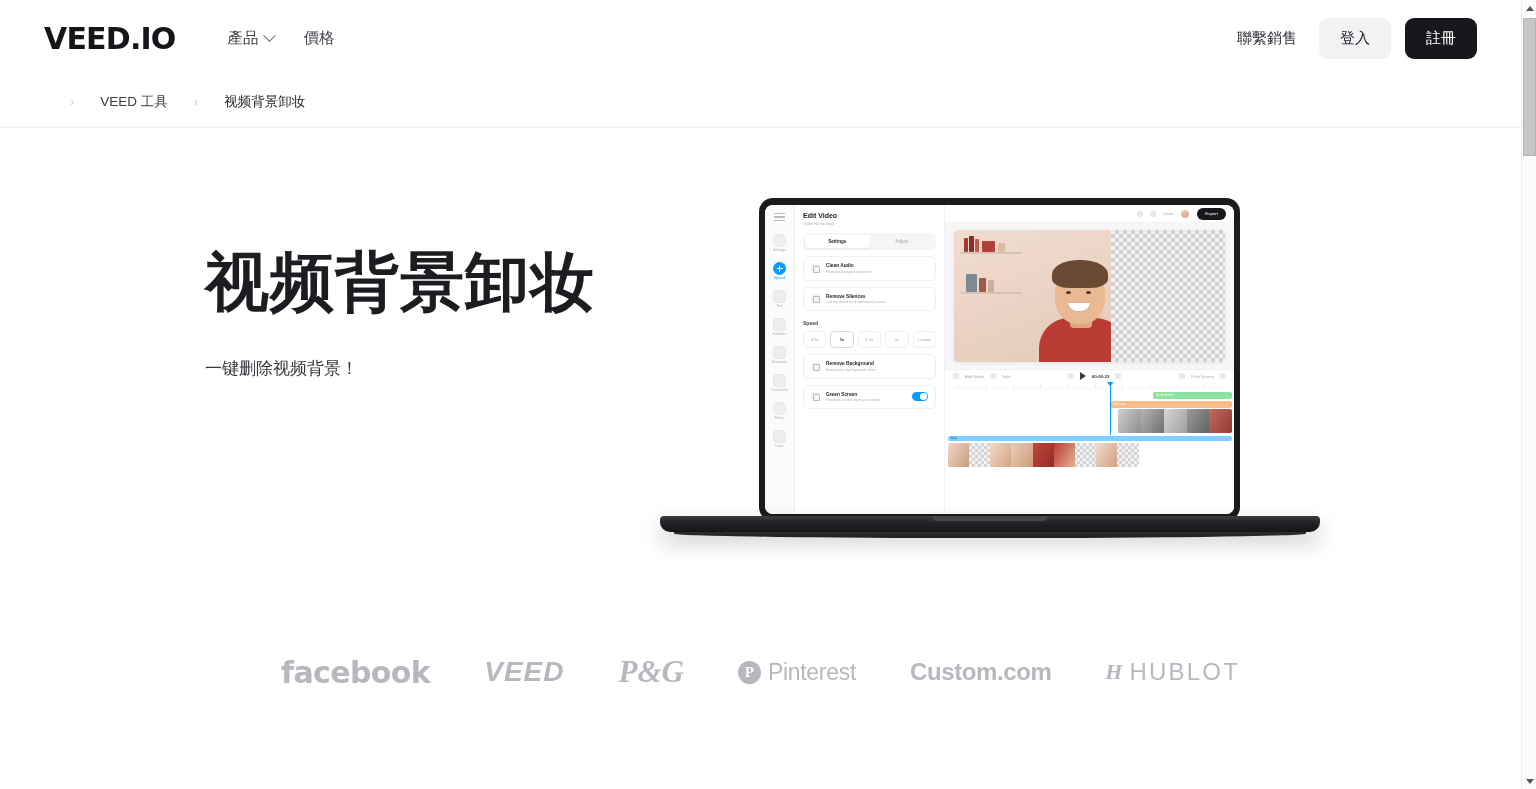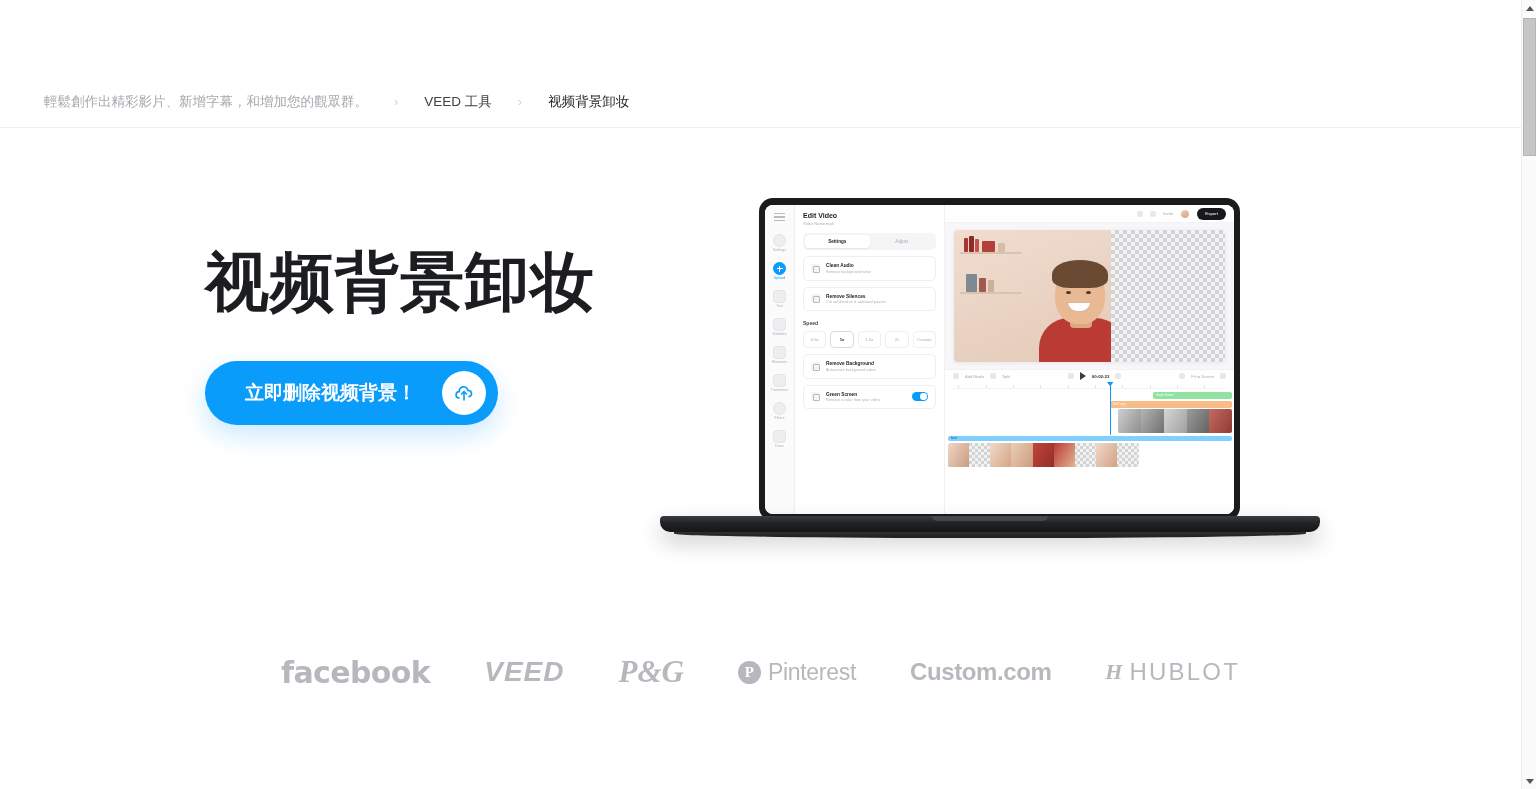--- a/index.html
+++ b/index.html
@@ -424,41 +424,50 @@
     width: 13px; height: 138px;
     background: #c6c6c6; border: 1px solid #b4b4b4;
     cursor: pointer;
   }
 </style>
 </head>
 <body>
 
 <div class="page">
 
+  <div class="header">
+    <div class="logo">VEED.IO</div>
+
+    <div class="nav">
+      <div class="nav-item">
+        <span>產品</span>
+        <span class="chev"></span>
+      </div>
+      <div class="nav-item">
+        <span>價格</span>
+      </div>
+    </div>
+
+    <div class="header-right">
+      <div class="contact-sales">聯繫銷售</div>
+      <button class="btn-login">登入</button>
+      <button class="btn-signup">註冊</button>
+    </div>
+  </div>
 
   <div class="breadcrumb">
-    <span class="bc-muted">輕鬆創作出精彩影片、新增字幕，和增加您的觀眾群。</span>
     <span class="bc-sep">›</span>
     <span class="bc-link">VEED 工具</span>
     <span class="bc-sep">›</span>
     <span class="bc-cur">视频背景卸妆</span>
   </div>
 
   <div class="hero-left">
     <h1 class="hero-title">视频背景卸妆</h1>
-    <button class="cta">
-      <span class="cta-label">立即删除视频背景！</span>
-      <span class="cta-circle">
-        <svg width="22" height="22" viewBox="0 0 24 24" fill="none" stroke="#0a9cfb" stroke-width="1.8" stroke-linecap="round" stroke-linejoin="round">
-          <path d="M6.5 17.5a3.5 3.5 0 0 1 .3-6.98A4.6 4.6 0 0 1 16.2 9.4a3.3 3.3 0 0 1 1.3 6.5"></path>
-          <path d="M12 19.5V10.5"></path>
-          <path d="M9.3 13.1 12 10.4l2.7 2.7"></path>
-        </svg>
-      </span>
-    </button>
+    <p class="hero-sub">一键删除视频背景！</p>
   </div>
 
   <div class="laptop">
     <div class="lid">
       <div class="screen">
 
         <div class="rail">
           <div class="rail-burger">
               <i></i>
               <i></i>

